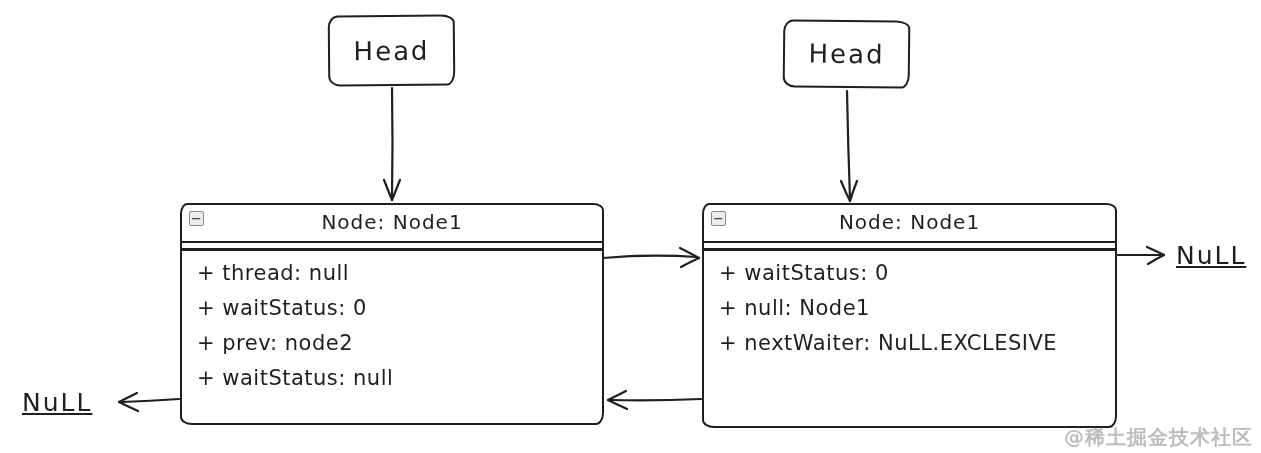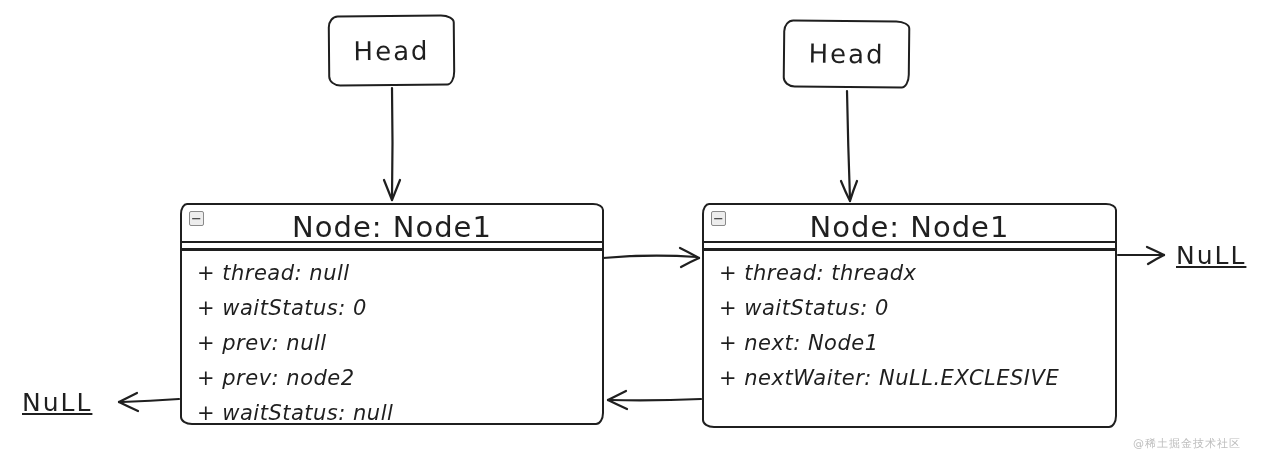--- a/index.html
+++ b/index.html
@@ -47,21 +47,21 @@
     position: absolute;
     left: 0; right: 0; top: 0;
     height: 38px;
     border-bottom: 2.5px solid var(--stroke);
     border-radius: 6px 10px 0 0 / 10px 6px 0 0;
   }
   .node-title {
     position: absolute;
     left: 0; right: 0; top: 5px;
     text-align: center;
-    font-size: 29px;
+    font-size: 20px;
     letter-spacing: 1px;
   }
   .collapse-btn {
     position: absolute;
     left: 7px; top: 6px;
     width: 15px; height: 15px;
     background: var(--collapse_bg);
     border: 1.5px solid var(--collapse_border);
     border-radius: 2px;
     display: flex;
@@ -77,21 +77,20 @@
     left: 0; right: 0;
     top: 43px;
     height: 2.5px;
     background: var(--stroke);
   }
   .node-body {
     position: absolute;
     left: 0; right: 0;
     top: 46px; bottom: 0;
     padding: 4px 6px 0 15px;
-    font-style: italic;
   }
   .field {
     height: 35px;
     display: flex;
     align-items: center;
     font-size: 21px;
     letter-spacing: 0.5px;
     white-space: nowrap;
   }
 
@@ -111,24 +110,25 @@
   .arrows path {
     stroke: var(--stroke);
     stroke-width: 2.2;
     fill: none;
     stroke-linecap: round;
     stroke-linejoin: round;
   }
 
   .watermark {
     position: absolute;
-    right: 20px; bottom: 2px;
-    font-size: 11px;
+    right: 8px; bottom: 2px;
+    font-size: 20px;
     color: var(--watermark);
     letter-spacing: 1px;
+    font-weight: bold;
   }
 </style>
 </head>
 <body>
 
 <div class="canvas">
 
   <div class="pointer-box head sketch" style="left:328px; top:15px; width:127px; height:71px;">
     <span>Head</span>
   </div>
@@ -139,36 +139,34 @@
 
   <div class="node sketch" style="left:180px; top:203px; width:424px; height:222px;">
     <div class="node-header">
       <div class="collapse-btn">−</div>
       <div class="node-title">Node: Node1</div>
     </div>
     <div class="header-divider"></div>
     <div class="node-body">
       <div class="field">+ thread: null</div>
       <div class="field">+ waitStatus: 0</div>
-      <div class="field">+ prev: null</div>
       <div class="field">+ prev: node2</div>
       <div class="field">+ waitStatus: null</div>
     </div>
   </div>
 
   <div class="node sketch" style="left:702px; top:203px; width:415px; height:225px;">
     <div class="node-header">
       <div class="collapse-btn">−</div>
       <div class="node-title">Node: Node1</div>
     </div>
     <div class="header-divider"></div>
     <div class="node-body">
-      <div class="field">+ thread: threadx</div>
       <div class="field">+ waitStatus: 0</div>
-      <div class="field">+ next: Node1</div>
+      <div class="field">+ null: Node1</div>
       <div class="field">+ nextWaiter: NuLL.EXCLESIVE</div>
     </div>
   </div>
 
   <div class="null-label" style="left:22px; top:388px;">NuLL</div>
   <div class="null-label" style="left:1176px; top:241px;">NuLL</div>
 
   <svg class="arrows" viewBox="0 0 1261 453">
     <g>
       <path d="M392,88 Q393,143 392,198"></path>

